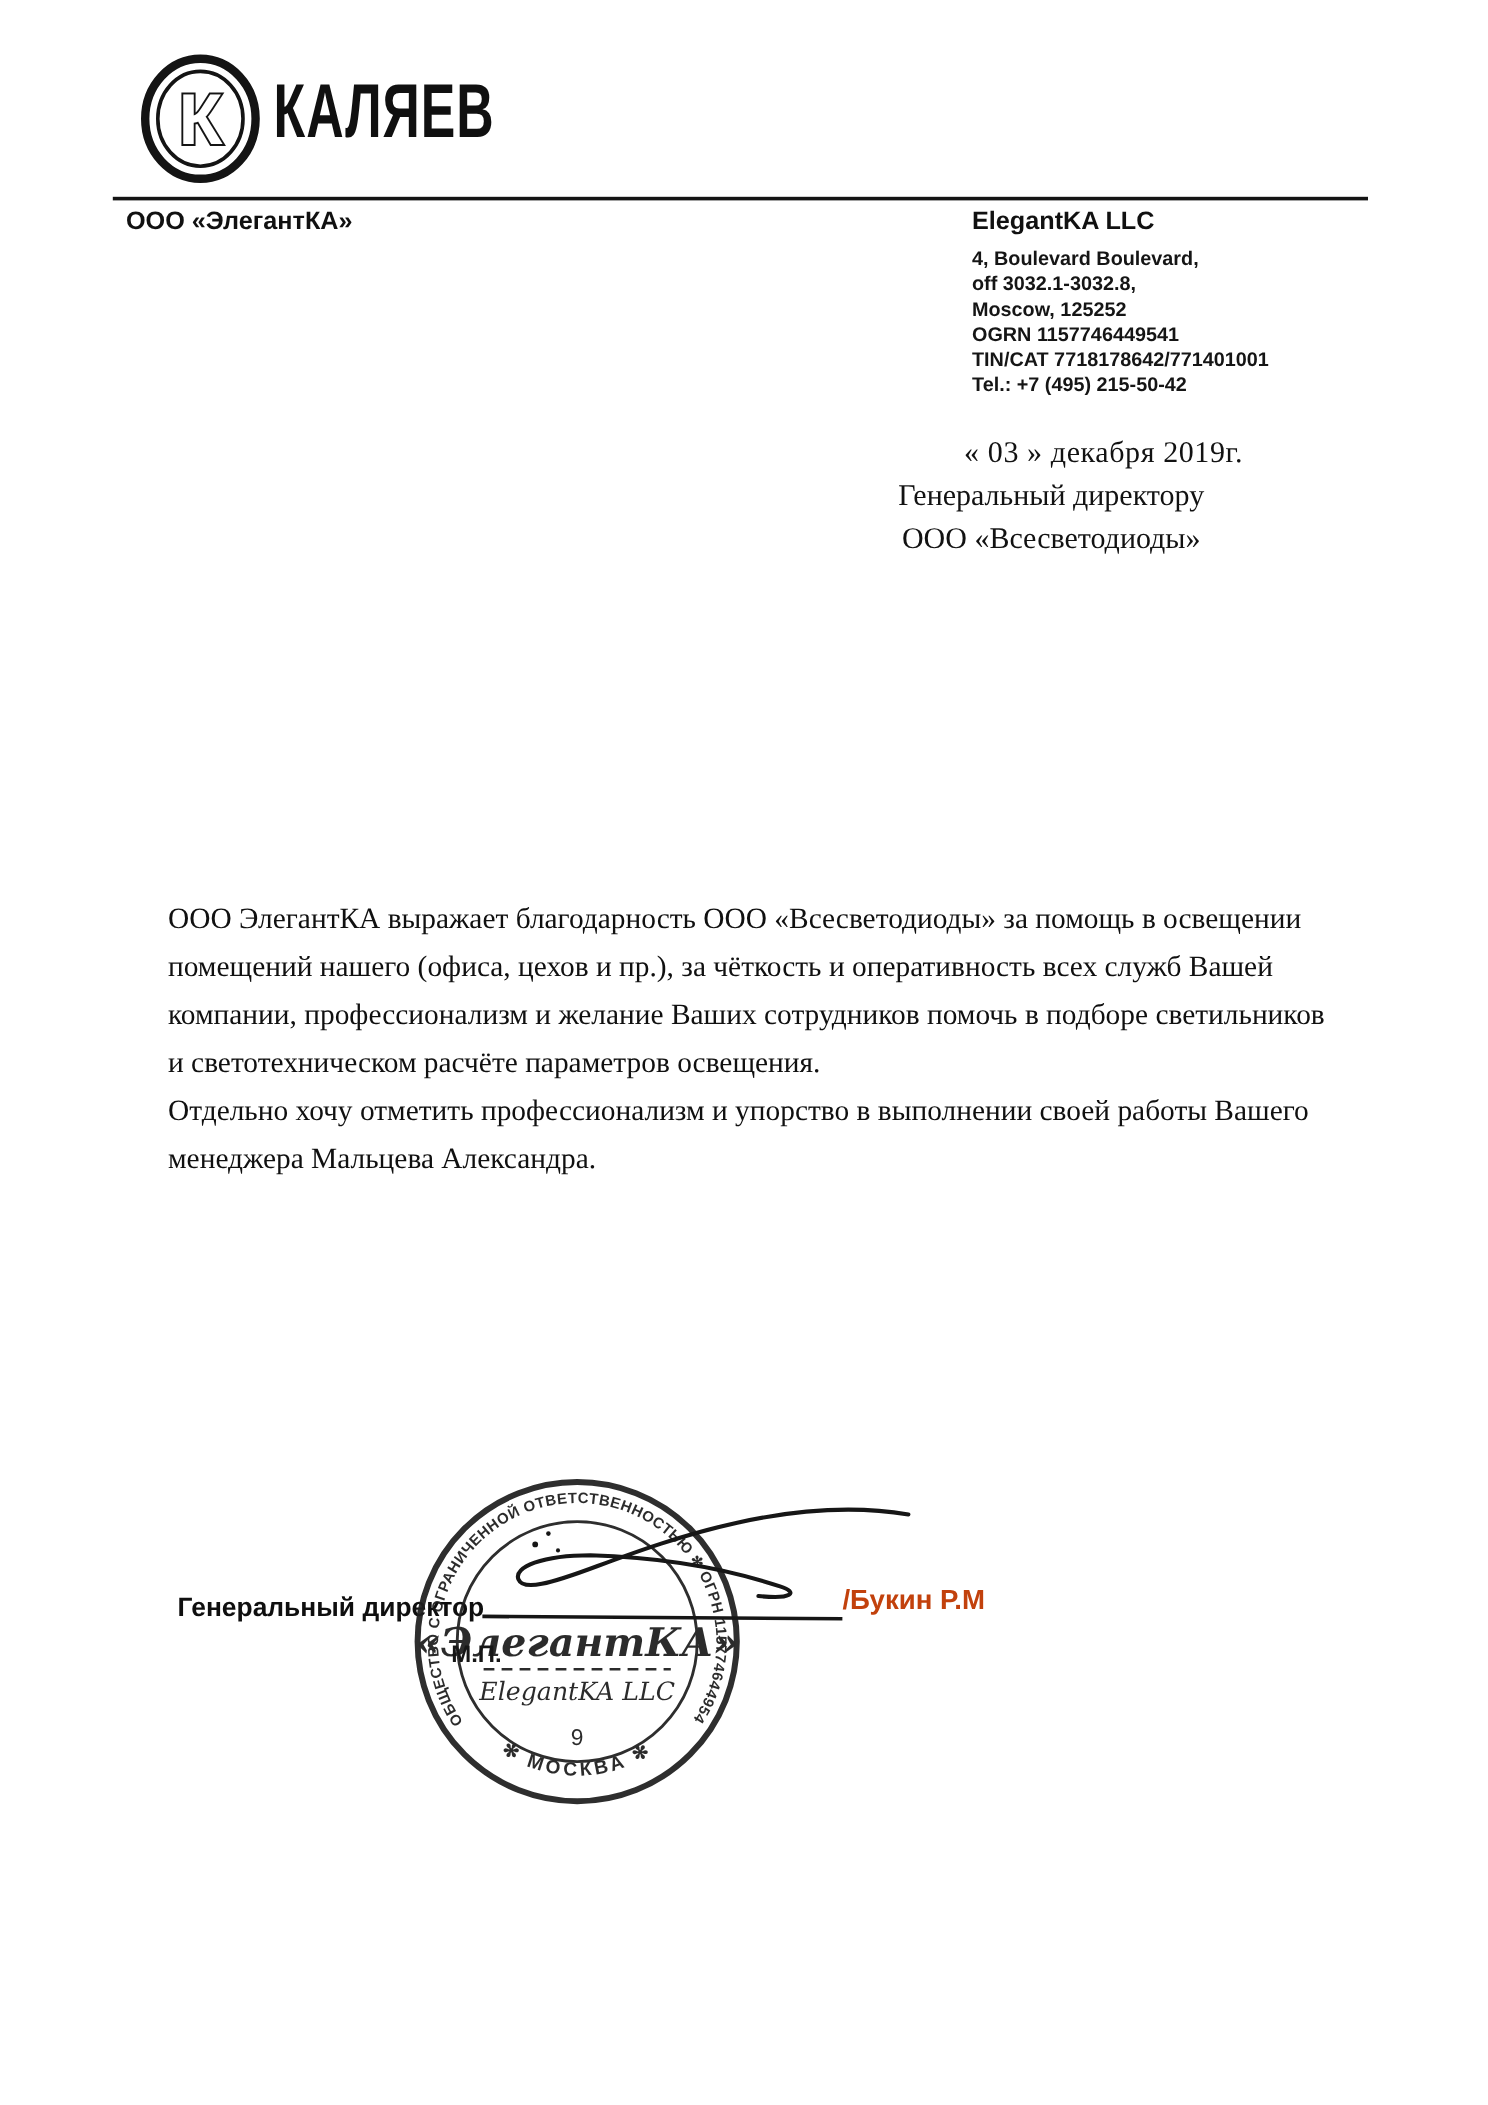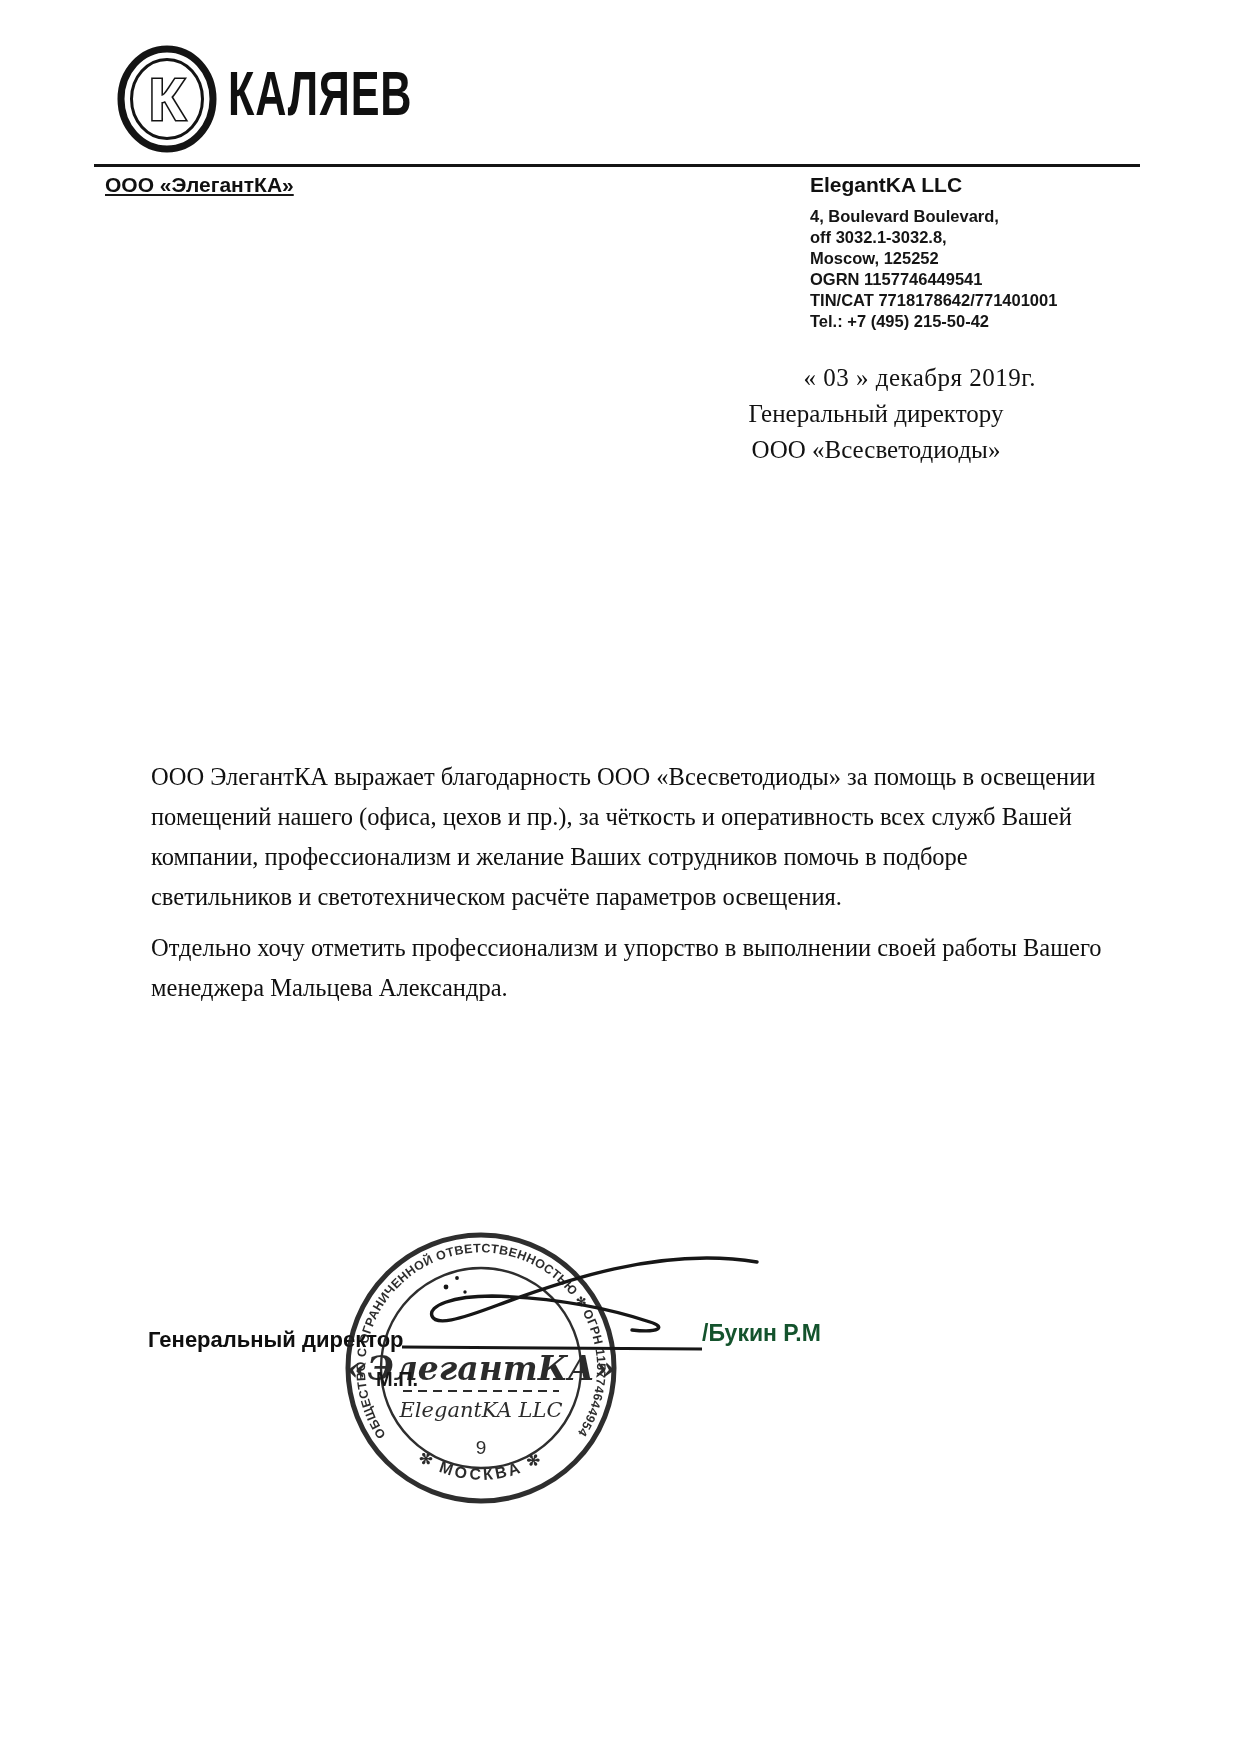--- a/index.html
+++ b/index.html
@@ -16,37 +16,37 @@
     position:absolute;left:112px;top:14px;
     font-weight:bold;font-size:54px;letter-spacing:1px;color:#101010;
     transform:scaleX(0.80) scaleY(1.18);transform-origin:left top;
     font-family:"Liberation Sans",sans-serif;
   }
   
   .top-rule{left:94px;top:164px;width:1046px;height:3px;background:#141414;}
   
   .lh-name{font-weight:bold;font-size:21px;color:#111;}
   .lh-lines{font-weight:bold;font-size:16.5px;line-height:21px;color:#151515;margin-top:9px;}
-  .lh-left{left:105px;top:173px;width:340px;text-decoration:underline;}
+  .lh-left{left:105px;top:173px;width:340px;}
   .lh-right{left:810px;top:173px;width:340px;}
   
   .recipient{
     left:716px;top:360px;width:320px;text-align:center;
     font-family:"Liberation Serif",serif;font-size:25px;line-height:36px;color:#121212;
   }
   .recipient .date{letter-spacing:0.5px;text-align:right;}
   
   .body-text{
     left:140px;top:746px;width:978px;
     font-family:"Liberation Serif",serif;font-size:24.5px;line-height:40px;color:#101010;
   }
-  .body-text p{margin:11px;}
+  .body-text p{margin:0;}
   
   .sig-title{left:148px;top:1327px;font-weight:bold;font-size:22px;color:#0f0f0f;}
-  .sig-name{left:702px;top:1320px;font-weight:bold;font-size:23px;color:#14532d;}
+  .sig-name{left:702px;top:1320px;font-weight:bold;font-size:23px;color:#c2410c;}
   .sig-mp{left:376px;top:1368px;font-weight:bold;font-size:20px;color:#161616;z-index:4;}
   .stamp-svg{left:331px;top:1218px;z-index:3;opacity:0.93;}
   .sig-svg{left:330px;top:1235px;z-index:5;}
   .t-under{z-index:1;}
 </style>
 </head>
 <body>
 
 <div class="page">
 

